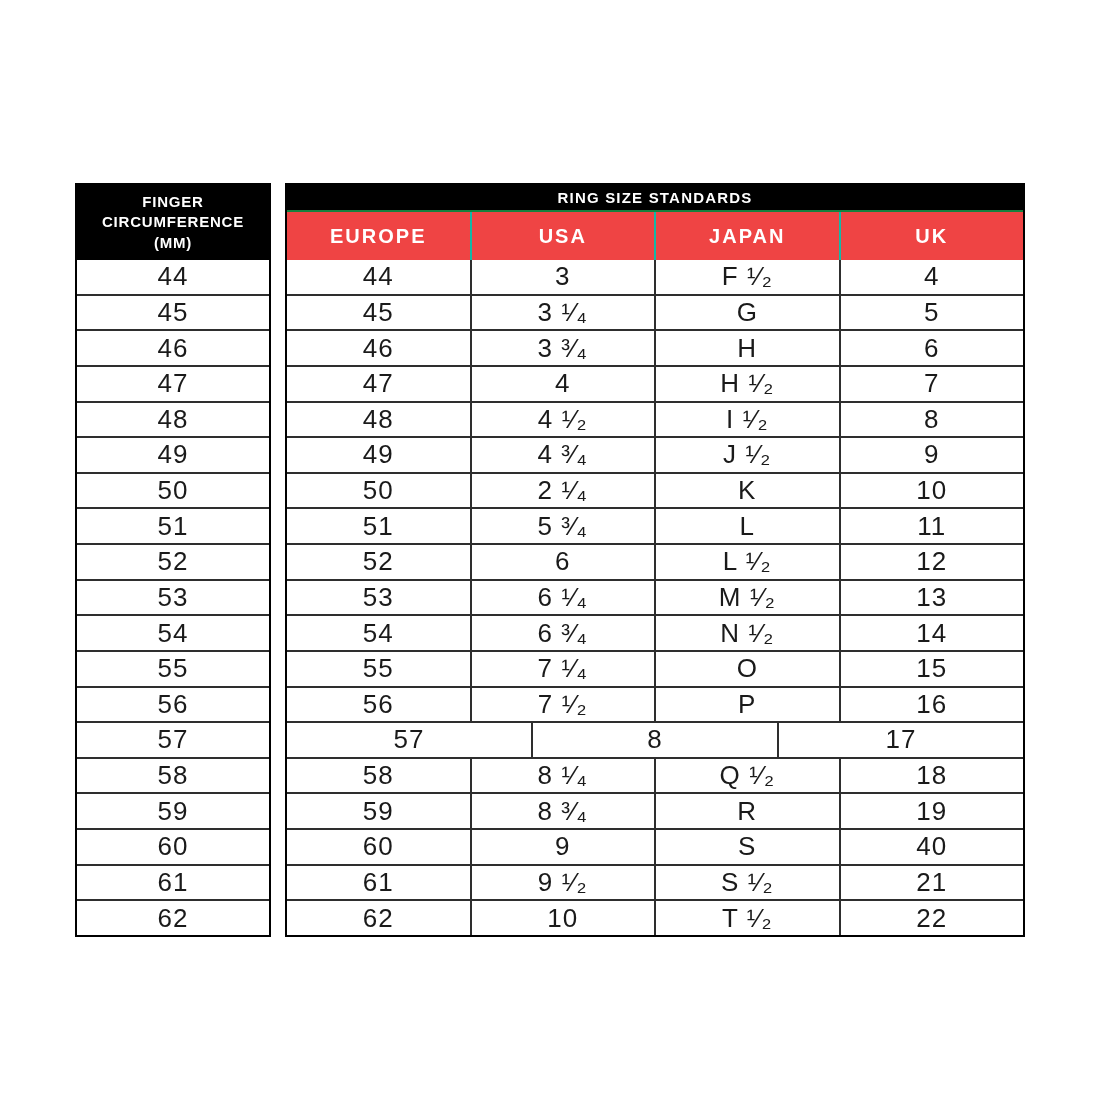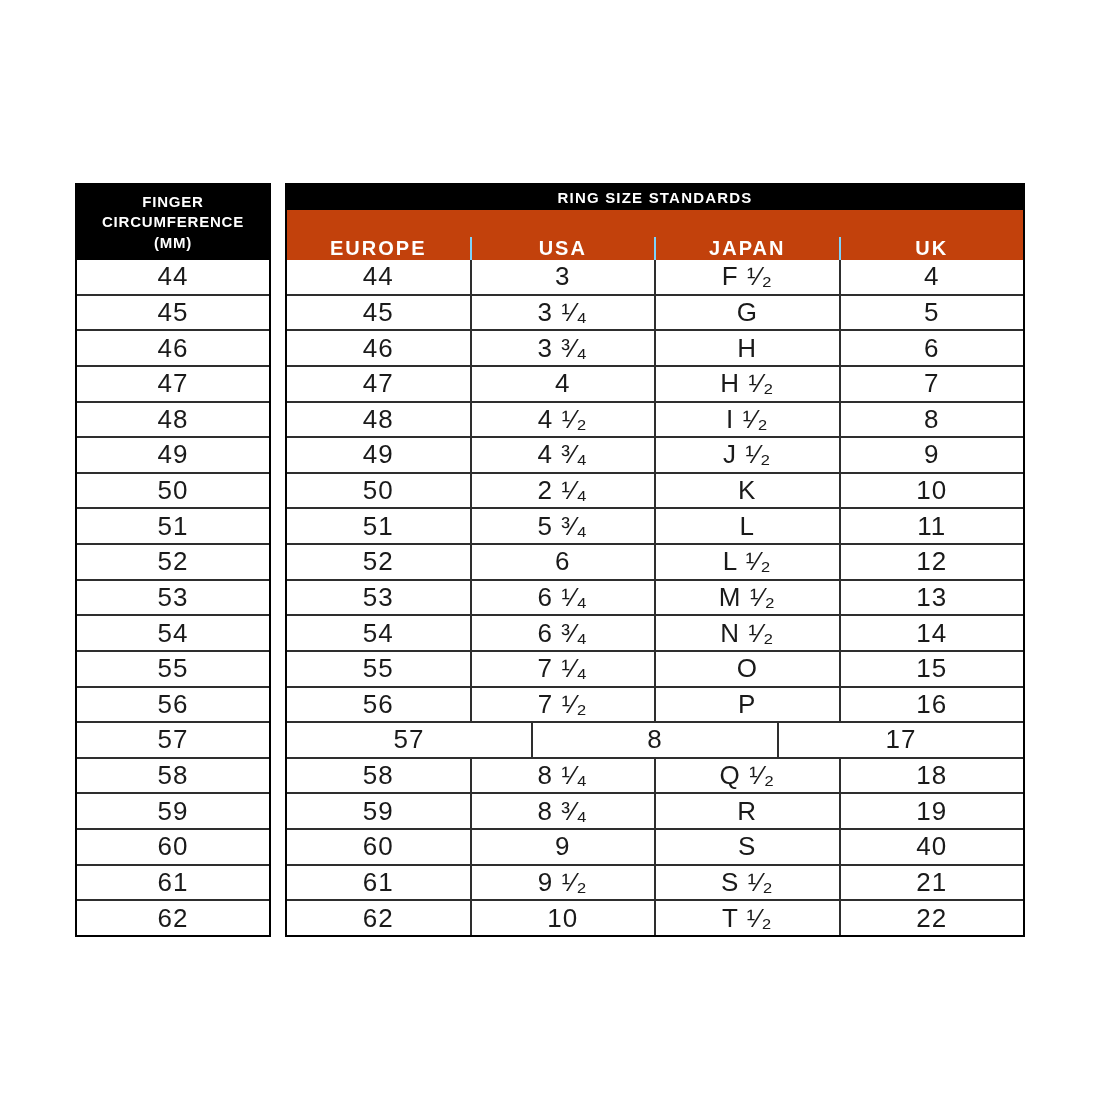--- a/index.html
+++ b/index.html
@@ -44,28 +44,28 @@
     border: 2px solid #000;
     box-sizing: border-box;
     display: flex; flex-direction: column;
     background: #fff;
   }
   .rt-title {
     flex: 0 0 25px;
     background: #000; color: #fff;
     font-weight: bold; font-size: 15px; letter-spacing: 1.2px;
     display: flex; align-items: center; justify-content: center;
-    border-bottom: 2px solid #c2410c;
-  }
-  .rt-headers { flex: 0 0 48px; background: #c2410c; display: flex; align-items: flex-end; }
+    border-bottom: 2px solid #15803d;
+  }
+  .rt-headers { flex: 0 0 48px; background: #ef4444; display: flex; }
   .rt-hcell {
     flex: 1;
     color: #fff; font-weight: bold; font-size: 20px; letter-spacing: 2px;
     display: flex; align-items: center; justify-content: center;
-    border-left: 2px solid #7dd3fc;
+    border-left: 2px solid #14b8a6;
     box-sizing: border-box;
   }
   .rt-hcell:first-child { border-left: none; }
   .rt-body { flex: 1; display: flex; flex-direction: column; }
   .rt-row {
     flex: 1; display: flex;
     border-top: 2px solid #2e2e2e;
     box-sizing: border-box;
   }
   .rt-row:first-child { border-top: none; }

